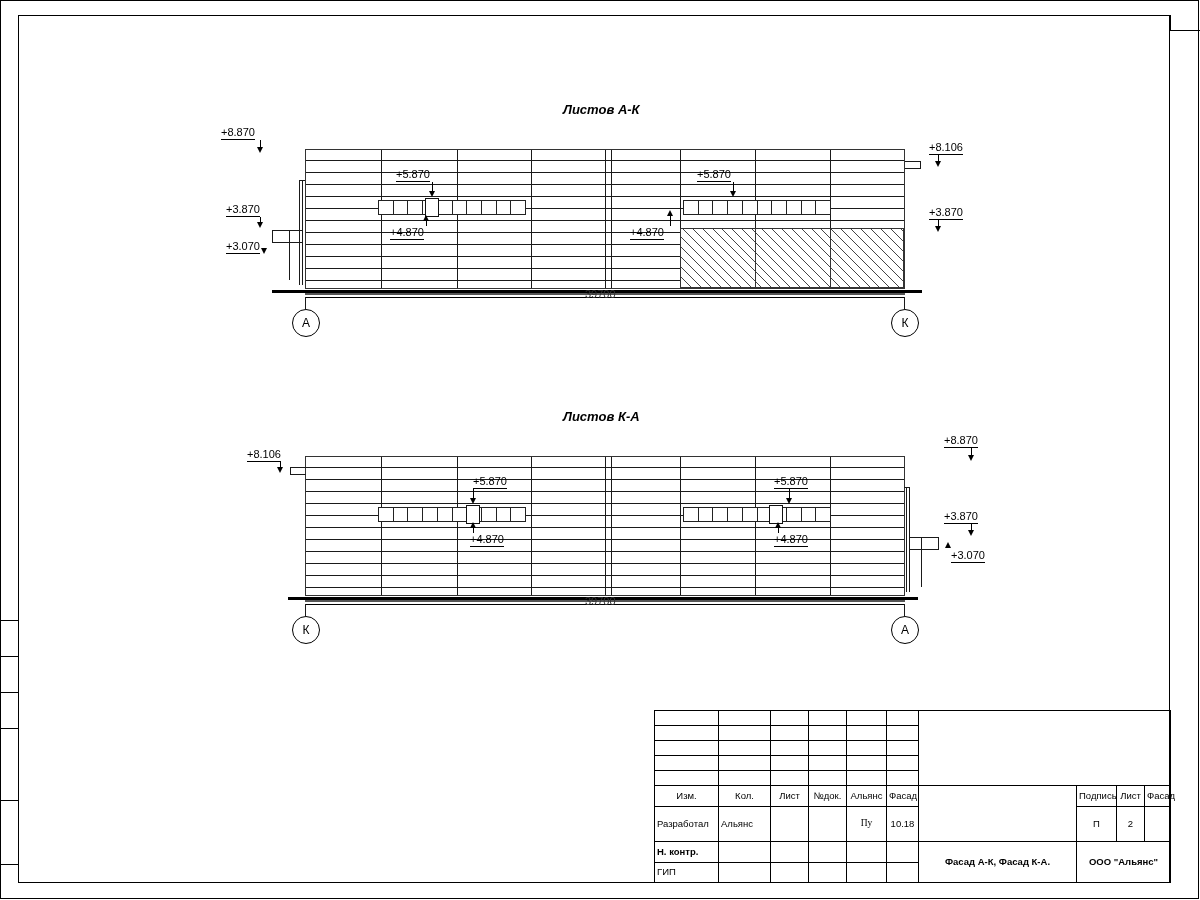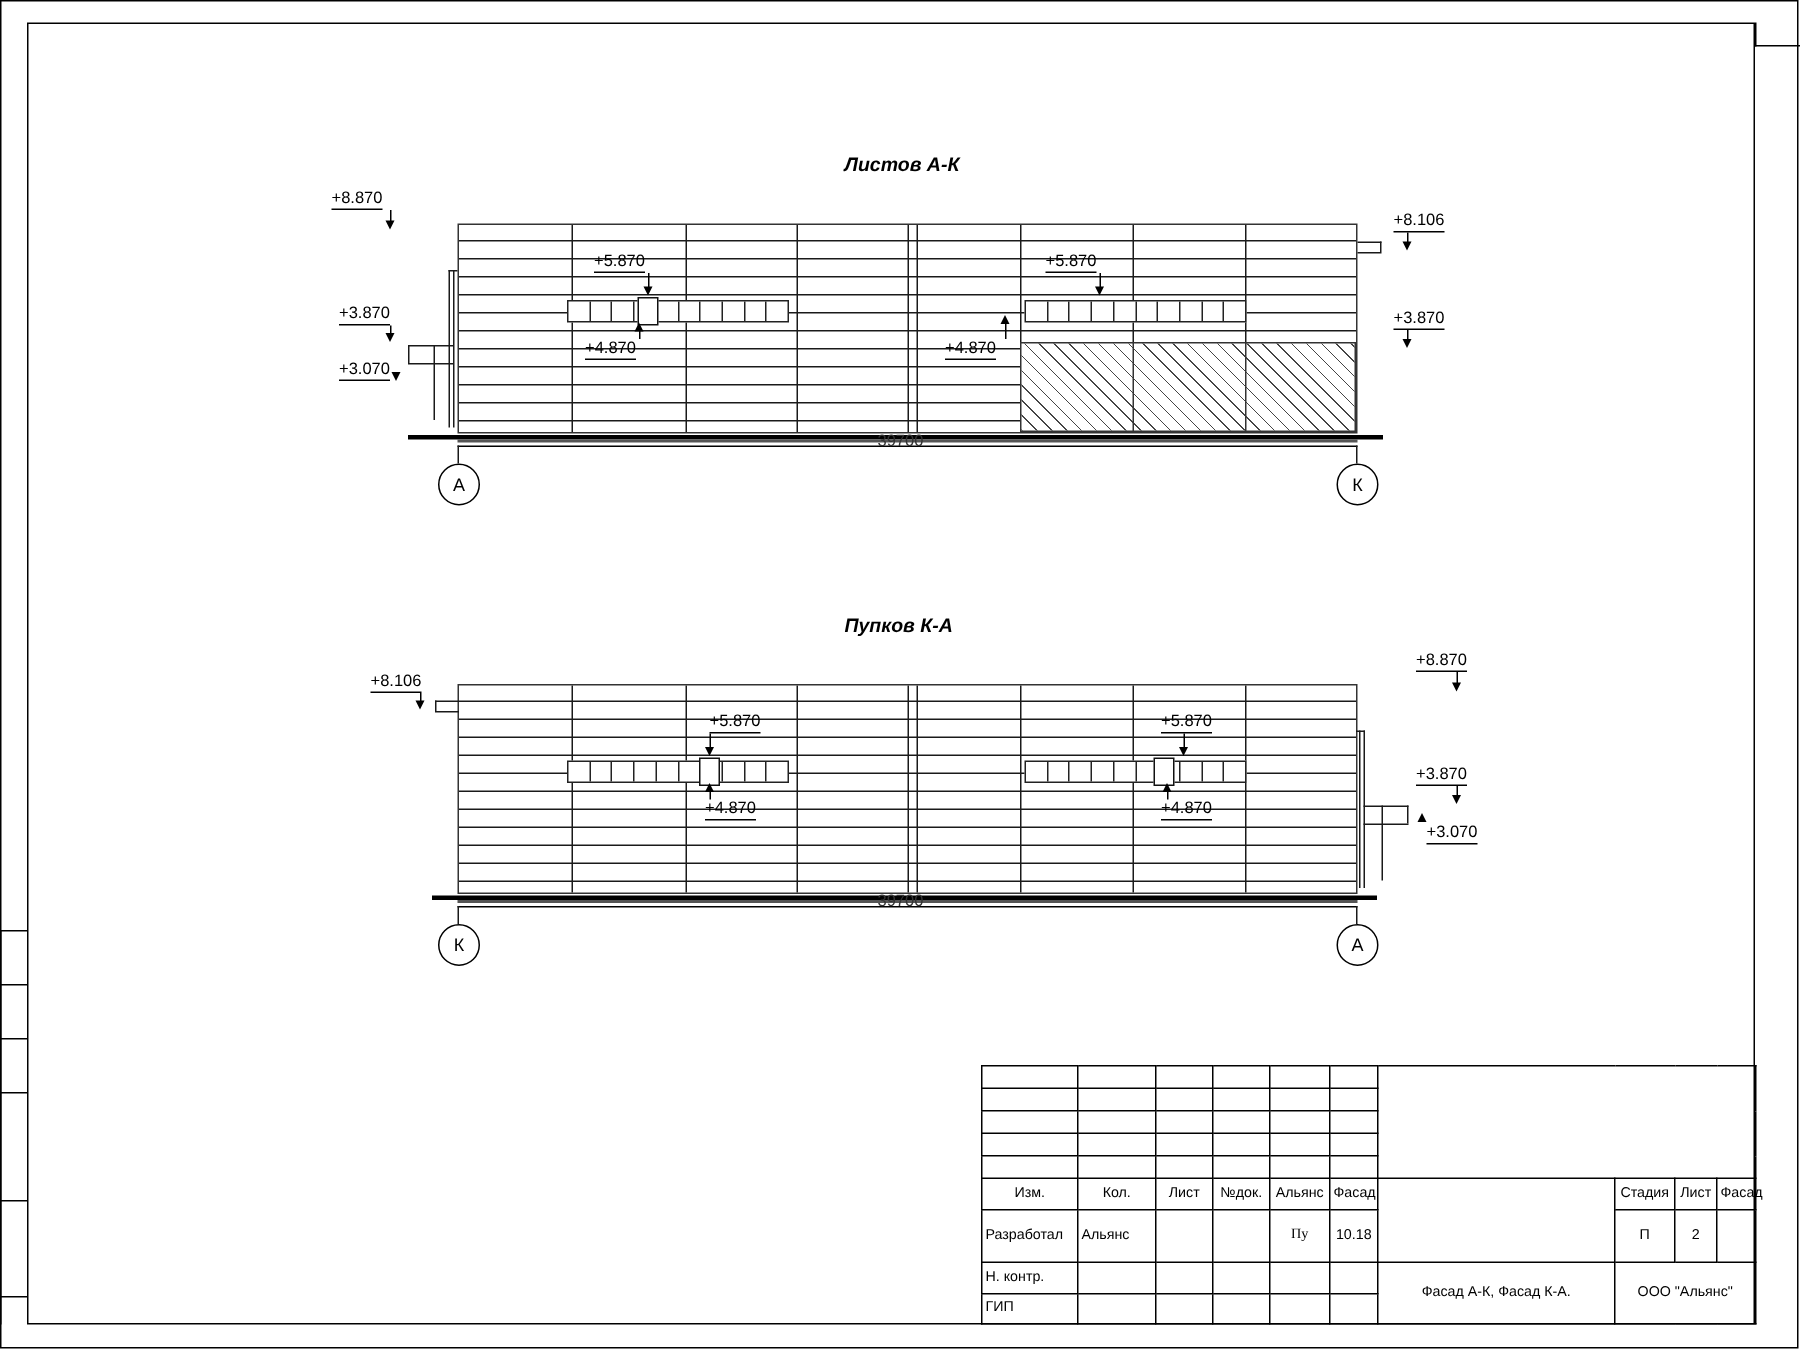--- a/index.html
+++ b/index.html
@@ -178,21 +178,21 @@
     <div class="leader" style="left:426px;top:220px;height:6px;"></div>
     <div class="arrowup" style="left:423px;top:215px;"></div>
 
     <div class="lbl dim ul" style="left:630px;top:226px;">+4.870</div>
     <div class="leader" style="left:670px;top:215px;height:11px;"></div>
     <div class="arrowup" style="left:667px;top:210px;"></div>
   </div>
 
   <div class="facade" style="left:0;top:0;width:1200px;height:700px;">
 
-    <div class="lbl title-it" style="left:563px;top:409px;">Пупков К-А</div>
+    <div class="lbl title-it" style="left:563px;top:409px;">Листов К-А</div>
 
     <div class="bldg" style="left:305px;top:456px;width:600px;height:140px;"></div>
 
     <div class="line hline" style="left:306px;top:467px;width:598px;"></div>
     <div class="line hline" style="left:306px;top:479px;width:598px;"></div>
     <div class="line hline" style="left:306px;top:491px;width:598px;"></div>
     <div class="line hline" style="left:306px;top:503px;width:598px;"></div>
     <div class="line hline" style="left:306px;top:515px;width:598px;"></div>
     <div class="line hline" style="left:306px;top:527px;width:598px;"></div>
     <div class="line hline" style="left:306px;top:539px;width:598px;"></div>
@@ -353,36 +353,36 @@
         <td></td>
       </tr>
       <tr style="height:15px;">
         <td class="c">Изм.</td>
         <td class="c">Кол.</td>
         <td class="c">Лист</td>
         <td class="c">№док.</td>
         <td class="c">Альянс</td>
         <td class="c">Фасад</td>
         <td rowspan="2"></td>
-        <td class="c">Стадия</td>
+        <td class="c">Подпись</td>
         <td class="c">Лист</td>
         <td class="c">Фасад</td>
       </tr>
       <tr style="height:26px;">
         <td>Разработал</td>
         <td>Альянс</td>
         <td></td>
         <td></td>
         <td class="c sig">Пу</td>
         <td class="c">10.18</td>
         <td class="c big">П</td>
         <td class="c big">2</td>
         <td class="c big"></td>
       </tr>
-      <tr style="height:15px;">
+      <tr style="height:15px;font-weight:bold;">
         <td>Н. контр.</td>
         <td></td>
         <td></td>
         <td></td>
         <td></td>
         <td></td>
         <td rowspan="2" class="c big">Фасад А-К, Фасад К-А.</td>
         <td rowspan="2" colspan="3" class="c big">ООО "Альянс"</td>
       </tr>
       <tr style="height:15px;">

